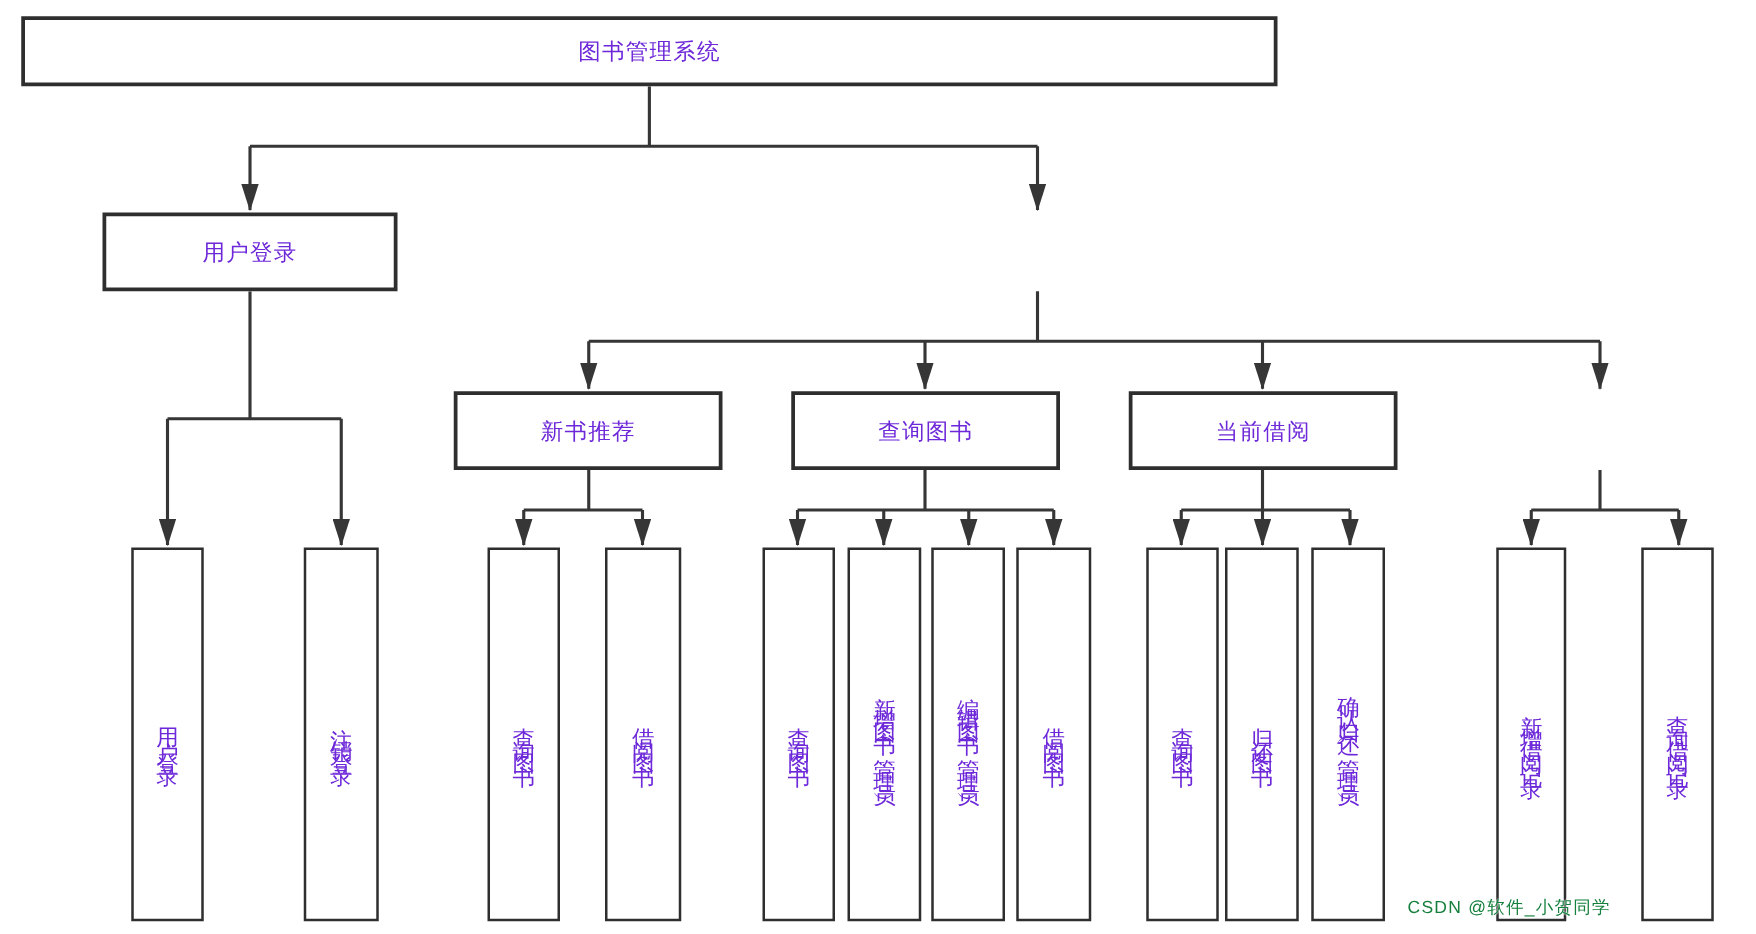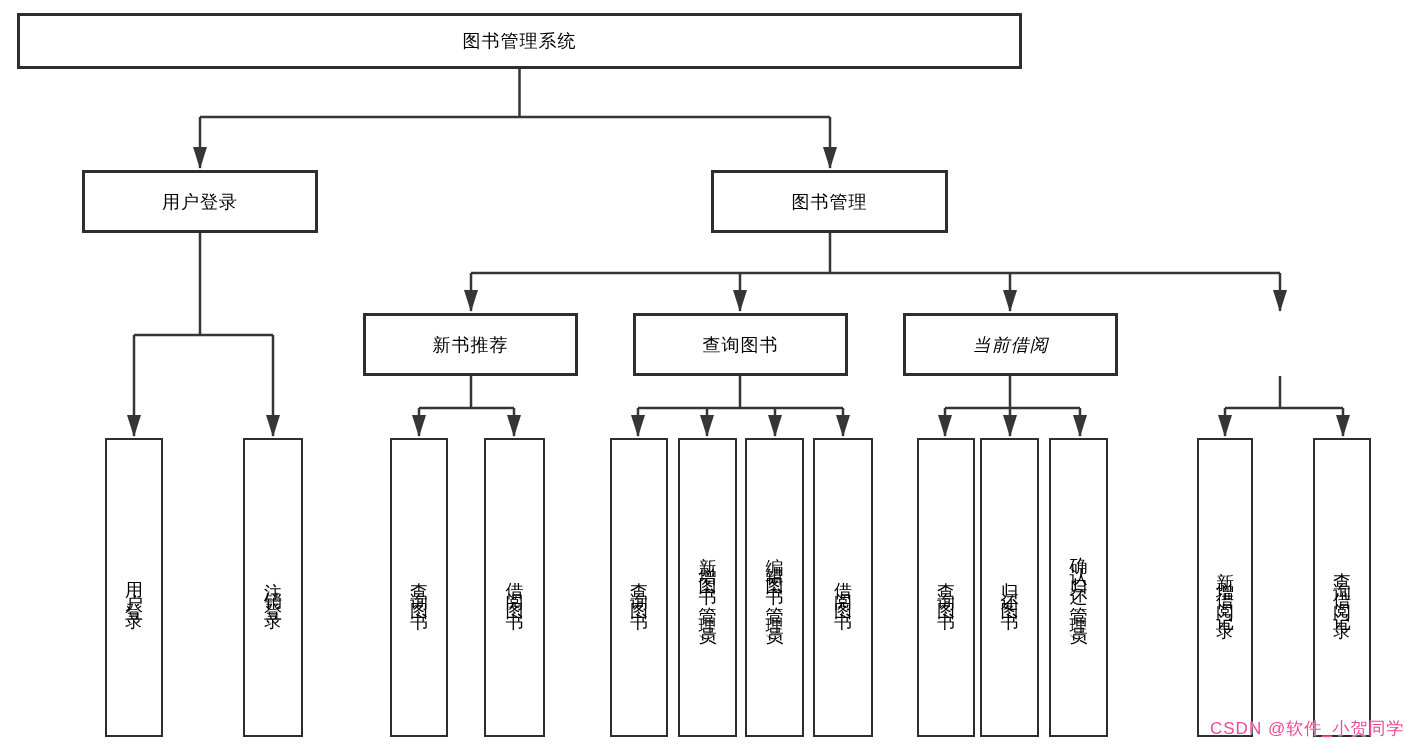--- a/index.html
+++ b/index.html
@@ -19,44 +19,44 @@
     position: absolute;
     left: 0;
     top: 0;
     z-index: 1;
   }
   .node {
     position: absolute;
     box-sizing: border-box;
     background: #ffffff;
     border: 3px solid #2e2e2e;
-    color: #000000;
+    color: #6d28d9;
     display: flex;
     align-items: center;
     justify-content: center;
     font-size: 18px;
     letter-spacing: 1px;
     z-index: 2;
     white-space: nowrap;
   }
   .leaf {
     border-width: 2px;
     writing-mode: vertical-rl;
     text-orientation: mixed;
     letter-spacing: 10px;
     font-size: 18px;
     white-space: normal;
   }
   #watermark {
     position: absolute;
-    left: 1210px;
+    left: 1126px;
     top: 717px;
-    font-size: 17px;
+    font-size: 14px;
     letter-spacing: 1px;
-    color: #ec4899;
+    color: #15803d;
     text-shadow: 0 0 2px #ffffff, 0 0 1px #ffffff;
     z-index: 5;
     white-space: nowrap;
   }
 </style>
 </head>
 <body>
 
 <div id="canvas">
 
@@ -97,25 +97,24 @@
     <line x1="1080" y1="408" x2="1080" y2="436" stroke="#363636" stroke-width="2.5" marker-end="url(#arrow)"></line>
 
     <path d="M1280 376 V408 M1225 408 H1343" fill="none" stroke="#363636" stroke-width="2.5"></path>
     <line x1="1225" y1="408" x2="1225" y2="436" stroke="#363636" stroke-width="2.5" marker-end="url(#arrow)"></line>
     <line x1="1343" y1="408" x2="1343" y2="436" stroke="#363636" stroke-width="2.5" marker-end="url(#arrow)"></line>
   </svg>
 
   <div class="node" style="left:17px; top:13px; width:1005px; height:56px;">图书管理系统</div>
 
   <div class="node" style="left:82px; top:170px; width:236px; height:63px;">用户登录</div>
-  <div class="node" style="left:711px; top:170px; width:237px; height:63px;">图书管理</div>
 
   <div class="node" style="left:363px; top:313px; width:215px; height:63px;">新书推荐</div>
   <div class="node" style="left:633px; top:313px; width:215px; height:63px;">查询图书</div>
-  <div class="node" style="left:903px; top:313px; width:215px; height:63px;font-style:italic;">当前借阅</div>
+  <div class="node" style="left:903px; top:313px; width:215px; height:63px;">当前借阅</div>
 
   <div class="node leaf" style="left:105px; top:438px; width:58px; height:299px;">用户登录</div>
   <div class="node leaf" style="left:243px; top:438px; width:60px; height:299px;">注销登录</div>
 
   <div class="node leaf" style="left:390px; top:438px; width:58px; height:299px;">查询图书</div>
   <div class="node leaf" style="left:484px; top:438px; width:61px; height:299px;">借阅图书</div>
 
   <div class="node leaf" style="left:610px; top:438px; width:58px; height:299px;">查询图书</div>
   <div class="node leaf" style="left:678px; top:438px; width:59px; height:299px;">新增图书（管理员）</div>
   <div class="node leaf" style="left:745px; top:438px; width:59px; height:299px;">编辑图书（管理员）</div>

